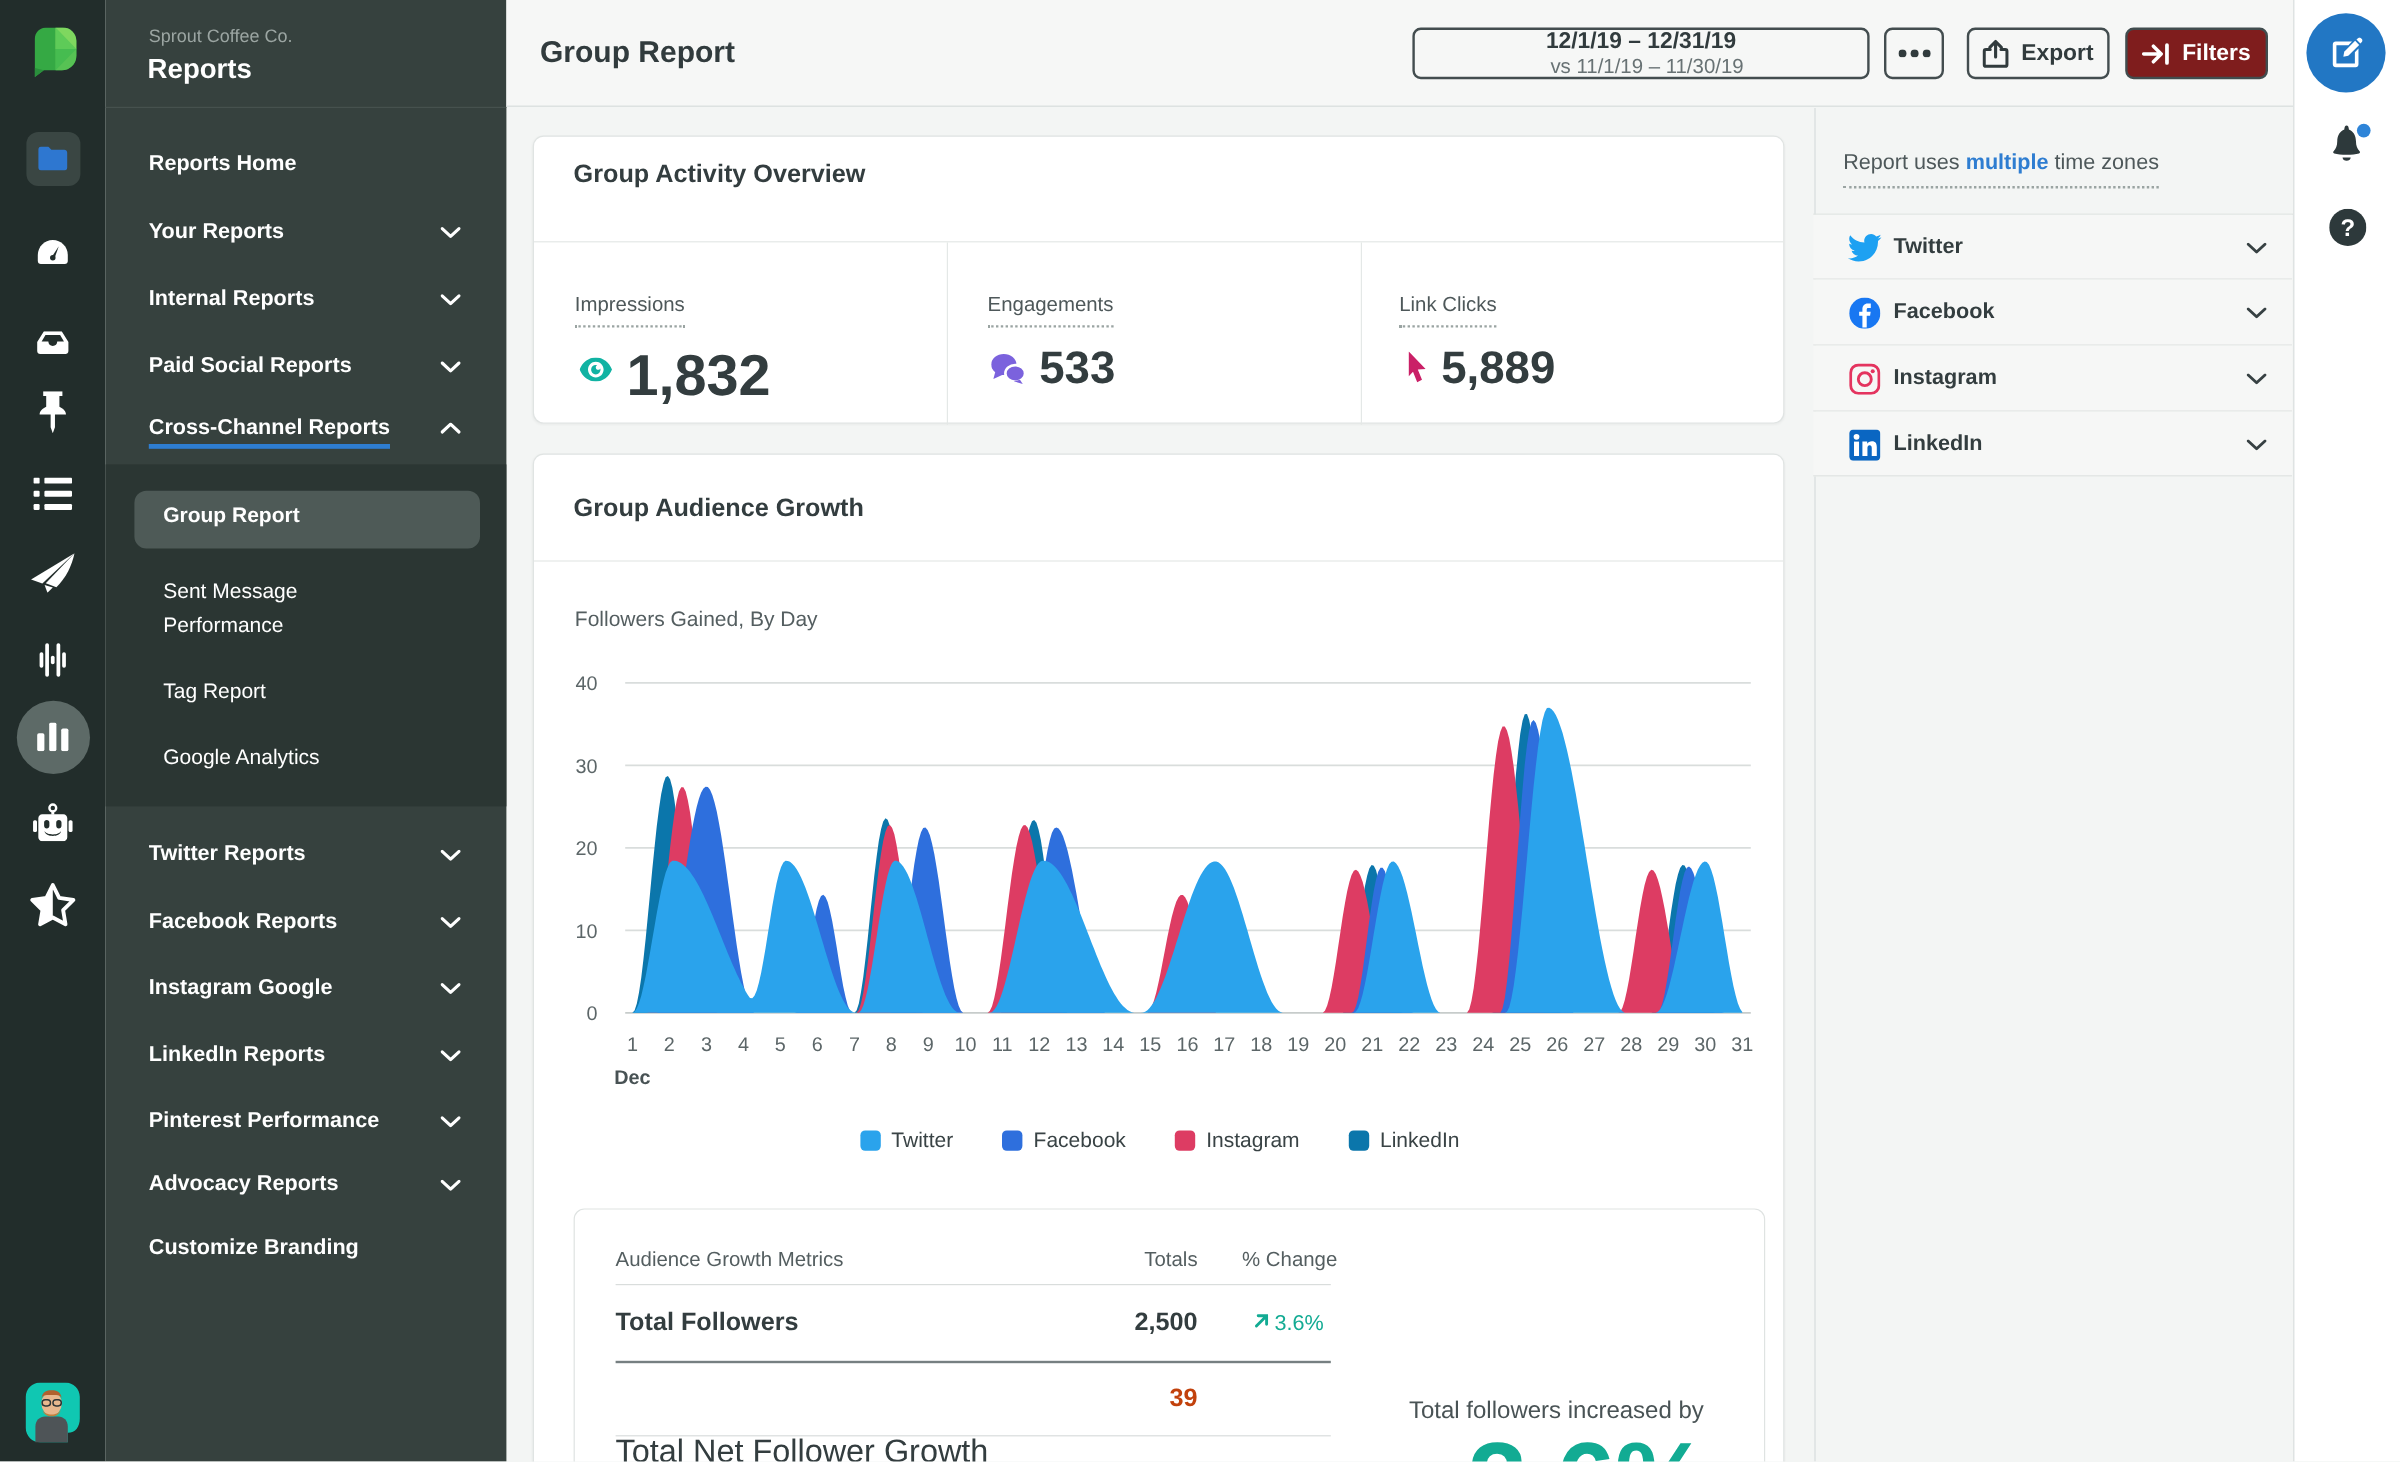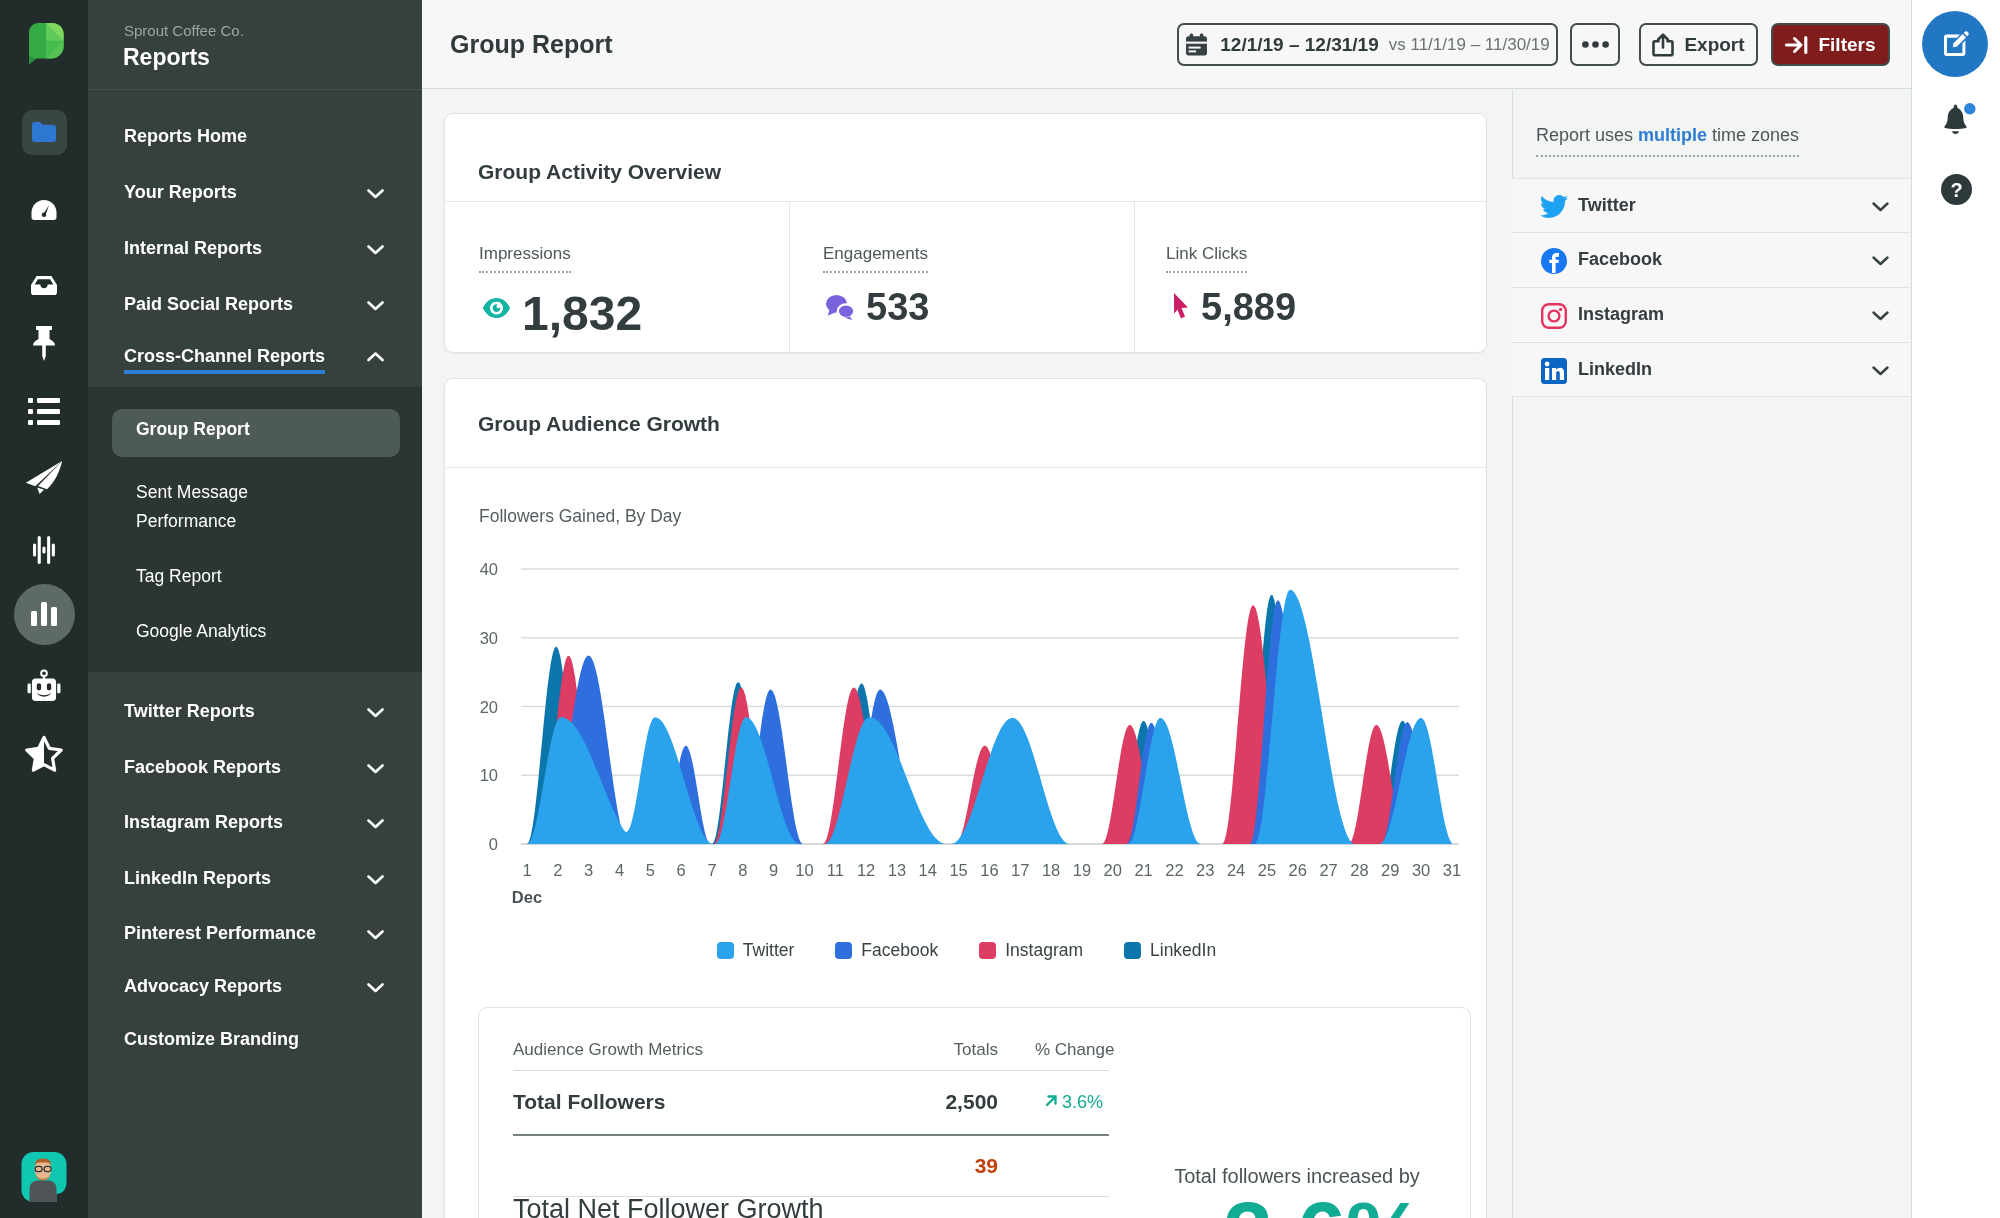--- a/index.html
+++ b/index.html
@@ -156,21 +156,21 @@
     </svg>
 
   <div class="abs" style="left:24px; top:409px; width:288px; height:48px; background:#4e5a57; border-radius:10px;"></div>
   <div class="subitem" style="top:419px; font-weight:bold;">Group Report</div>
   <div class="subitem" style="top:478px; width:210px; line-height:29px;">Sent Message Performance</div>
   <div class="subitem" style="top:566px;">Tag Report</div>
   <div class="subitem" style="top:621px;">Google Analytics</div>
 
   <div class="sbitem" style="top:701px;">Twitter Reports</div>
   <div class="sbitem" style="top:757px;">Facebook Reports</div>
-  <div class="sbitem" style="top:812px;">Instagram Reports</div>
+  <div class="sbitem" style="top:812px;">Instagram Google</div>
   <div class="sbitem" style="top:868px;">LinkedIn Reports</div>
   <div class="sbitem" style="top:923px;">Pinterest Performance</div>
   <div class="sbitem" style="top:976px;">Advocacy Reports</div>
   <div class="sbitem" style="top:1029px;">Customize Branding</div>
   <svg class="sbchev" style="top:708px;" width="17" height="10" viewBox="0 0 17 10">
       <path d="M1.5 1.5 L8.5 8 L15.5 1.5" fill="none" stroke="#fff" stroke-width="2.6" stroke-linecap="round" stroke-linejoin="round"></path>
     </svg>
   <svg class="sbchev" style="top:764px;" width="17" height="10" viewBox="0 0 17 10">
       <path d="M1.5 1.5 L8.5 8 L15.5 1.5" fill="none" stroke="#fff" stroke-width="2.6" stroke-linecap="round" stroke-linejoin="round"></path>
     </svg>
@@ -183,21 +183,21 @@
   <svg class="sbchev" style="top:930px;" width="17" height="10" viewBox="0 0 17 10">
       <path d="M1.5 1.5 L8.5 8 L15.5 1.5" fill="none" stroke="#fff" stroke-width="2.6" stroke-linecap="round" stroke-linejoin="round"></path>
     </svg>
   <svg class="sbchev" style="top:983px;" width="17" height="10" viewBox="0 0 17 10">
       <path d="M1.5 1.5 L8.5 8 L15.5 1.5" fill="none" stroke="#fff" stroke-width="2.6" stroke-linecap="round" stroke-linejoin="round"></path>
     </svg>
 </div>
 <div class="abs" id="mainhead"></div>
 <div class="abs" id="title">Group Report</div>
 
-<div class="btn" style="left:1177px; width:381px;">
+<div class="btn" style="left:1177px; width:381px;flex-direction:column;">
   <svg width="23" height="23" viewBox="0 0 23 23" style="margin-right:12px;">
     <path d="M3.5 3.2 L19.5 3.2 C20.9 3.2 22 4.3 22 5.7 L22 20 C22 21.4 20.9 22.5 19.5 22.5 L3.5 22.5 C2.1 22.5 1 21.4 1 20 L1 5.7 C1 4.3 2.1 3.2 3.5 3.2 Z" fill="#374143"></path>
     <rect x="4.6" y="0.4" width="3.6" height="5.6" rx="1.5" fill="#374143"></rect>
     <rect x="14.8" y="0.4" width="3.6" height="5.6" rx="1.5" fill="#374143"></rect>
     <rect x="1" y="8.6" width="21" height="2.1" fill="#f6f7f6"></rect>
     <rect x="3.6" y="13.6" width="12" height="2" fill="#f6f7f6"></rect>
     <rect x="3.6" y="17.4" width="7.5" height="2" fill="#f6f7f6"></rect>
   </svg>
   <span style="font-size:19px; font-weight:bold; color:#313b3d;">12/1/19 – 12/31/19</span>
   <span style="font-size:17px; color:#687274; margin-left:10px;">vs 11/1/19 – 11/30/19</span>
@@ -223,21 +223,21 @@
 
 <div class="btn" style="left:1771px; width:119px; background:#7f1d1d; border-color:#414c4e;">
   <svg width="23" height="20" viewBox="0 0 23 20" style="margin-right:10px;">
     <path d="M1.4 10 L15.5 10 M9.5 3.5 L16 10 L9.5 16.5" fill="none" stroke="#fff" stroke-width="2.9" stroke-linecap="round" stroke-linejoin="round"></path>
     <path d="M20.8 2.5 L20.8 17.5" fill="none" stroke="#fff" stroke-width="3.1" stroke-linecap="round"></path>
   </svg>
   <span style="font-size:19px; font-weight:bold; color:#fff;">Filters</span>
 </div>
 
 <div class="card" style="top:113px; height:240px;">
-  <div class="cardtitle" style="top:46px;text-align:right;">Group Activity Overview</div>
+  <div class="cardtitle" style="top:20px;text-align:right;">Group Activity Overview</div>
   <div style="position:absolute; left:0; top:87px; width:100%; height:1px; background:#e4e8e7;"></div>
   <div style="position:absolute; left:344px; top:88px; width:1px; height:152px; background:#e4e8e7;"></div>
   <div style="position:absolute; left:689px; top:88px; width:1px; height:152px; background:#e4e8e7;"></div>
 
   <div style="position:absolute; left:34px; top:130px; font-size:17px; color:#4e585a; border-bottom:2px dotted #9aa4a2; padding-bottom:7px;">Impressions</div>
   <svg style="position:absolute; left:38px; top:184px;" width="27" height="20" viewBox="0 0 27 20">
     <path d="M13.5 0 C19.5 0 24.6 4 27 10 C24.6 16 19.5 20 13.5 20 C7.5 20 2.4 16 0 10 C2.4 4 7.5 0 13.5 0 Z M13.5 3.4 C9.9 3.4 7 6.3 7 10 C7 13.7 9.9 16.6 13.5 16.6 C17.1 16.6 20 13.7 20 10 C20 6.3 17.1 3.4 13.5 3.4 Z M13.5 6.2 C13.9 6.2 14.3 6.3 14.7 6.4 C14 6.7 13.5 7.4 13.5 8.2 C13.5 9.3 14.4 10.2 15.5 10.2 C16.3 10.2 17 9.7 17.3 9 C17.4 9.3 17.4 9.7 17.4 10 C17.4 12.2 15.7 14 13.5 14 C11.3 14 9.6 12.2 9.6 10 C9.6 7.9 11.3 6.2 13.5 6.2 Z" fill="#11b3a3"></path>
   </svg>
   <div style="position:absolute; left:77px; top:172px; font-size:48px; font-weight:bold; color:#333d3f;">1,832</div>
 

